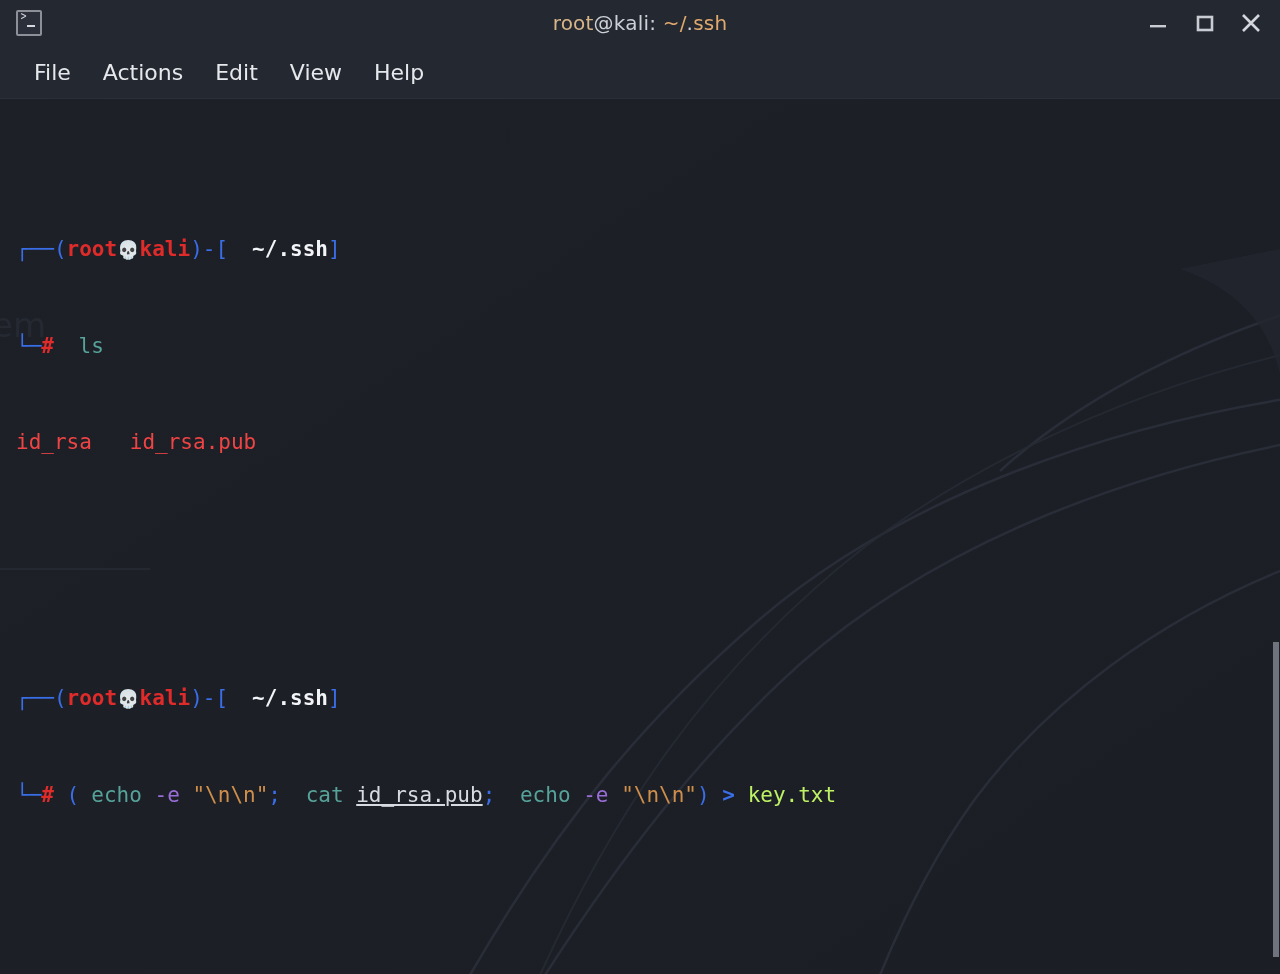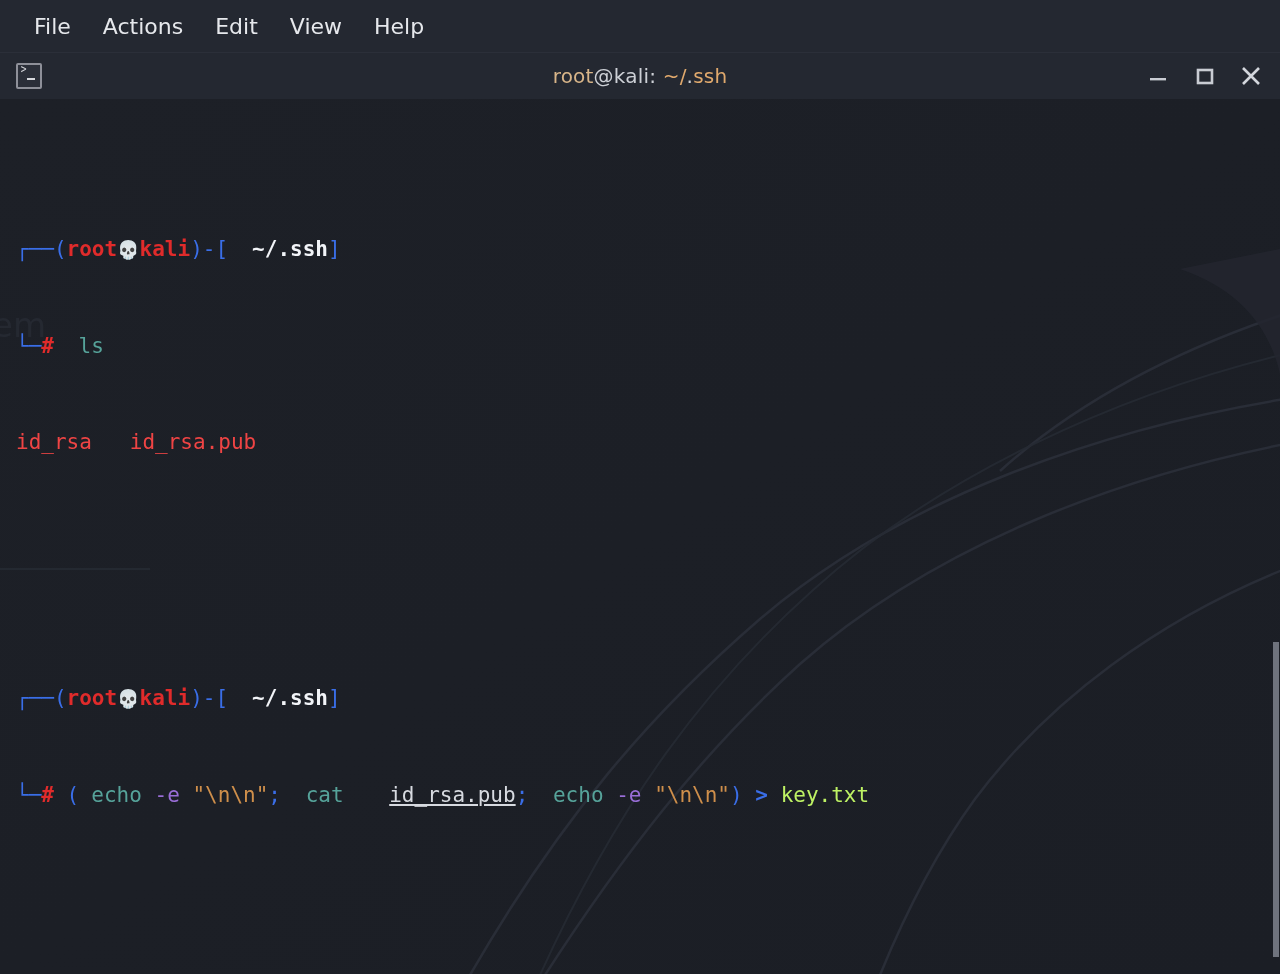--- a/index.html
+++ b/index.html
@@ -135,21 +135,21 @@
   .pbr    { color: #3a6ee8; }
   .ppath  { color: #f2f4f8; font-weight: bold; margin-left: 24px; }
   .phash  { color: #e02b2b; font-weight: bold; }
   .skull  { color: #e9eaee; font-size: 18px; }
 
   
   .cmd     { color: #56a39a; margin-left: 12px; }
   .opt     { color: #9a6ed8; }
   .str     { color: #cf8f4b; }
   .punc    { color: #3a6ee8; }
-  .file    { color: #d7dae0; text-decoration: underline; margin-left: 33px; }
+  .file    { color: #d7dae0; text-decoration: underline; }
   .plain   { color: #bef264; }
   .redir   { color: #3a6ee8; font-weight: bold; }
   .out     { color: #ef4444; }
 
   
   #scrollbar {
     position: absolute;
     top: 0; right: 0;
     width: 8px; height: 100%;
     background: transparent;
@@ -160,28 +160,20 @@
     top: 62%;
     width: 6px; height: 36%;
     background: #6f737d;
     border-radius: 0;
   }
 </style>
 </head>
 <body>
 
 <div id="window">
-
-  <div id="menubar">
-    <div class="menu-item">File</div>
-    <div class="menu-item">Actions</div>
-    <div class="menu-item">Edit</div>
-    <div class="menu-item">View</div>
-    <div class="menu-item">Help</div>
-  </div>
 
   <div id="titlebar">
     <div id="app-icon"></div>
 
     <div id="title-text"><span class="t-user">root</span><span class="t-at">@</span><span class="t-host">kali</span><span class="t-colon">: </span><span class="t-path">~/</span><span class="t-dot">.</span><span class="t-path">ssh</span></div>
 
     <div id="wincontrols">
       <div class="wc">
         <svg width="22" height="22" viewBox="0 0 22 22">
             <rect x="2" y="13" width="16" height="2.4" fill="#c9ccd3"></rect>
@@ -193,20 +185,28 @@
           </svg>
       </div>
       <div class="wc">
         <svg width="24" height="24" viewBox="0 0 24 24">
             <path d="M4 4 L20 20 M20 4 L4 20" stroke="#d3d6dc" stroke-width="2.6" fill="none"></path>
           </svg>
       </div>
     </div>
   </div>
 
+  <div id="menubar">
+    <div class="menu-item">File</div>
+    <div class="menu-item">Actions</div>
+    <div class="menu-item">Edit</div>
+    <div class="menu-item">View</div>
+    <div class="menu-item">Help</div>
+  </div>
+
   <div id="terminal">
 
     <svg id="wallpaper" viewBox="0 0 1280 876" preserveAspectRatio="none">
       <defs>
         <linearGradient id="bgg" x1="0" y1="0" x2="1" y2="1">
           <stop offset="0%" stop-color="#1d2027"></stop>
           <stop offset="100%" stop-color="#1b1e25"></stop>
         </linearGradient>
       </defs>
       <rect width="1280" height="876" fill="url(#bgg)"></rect>

